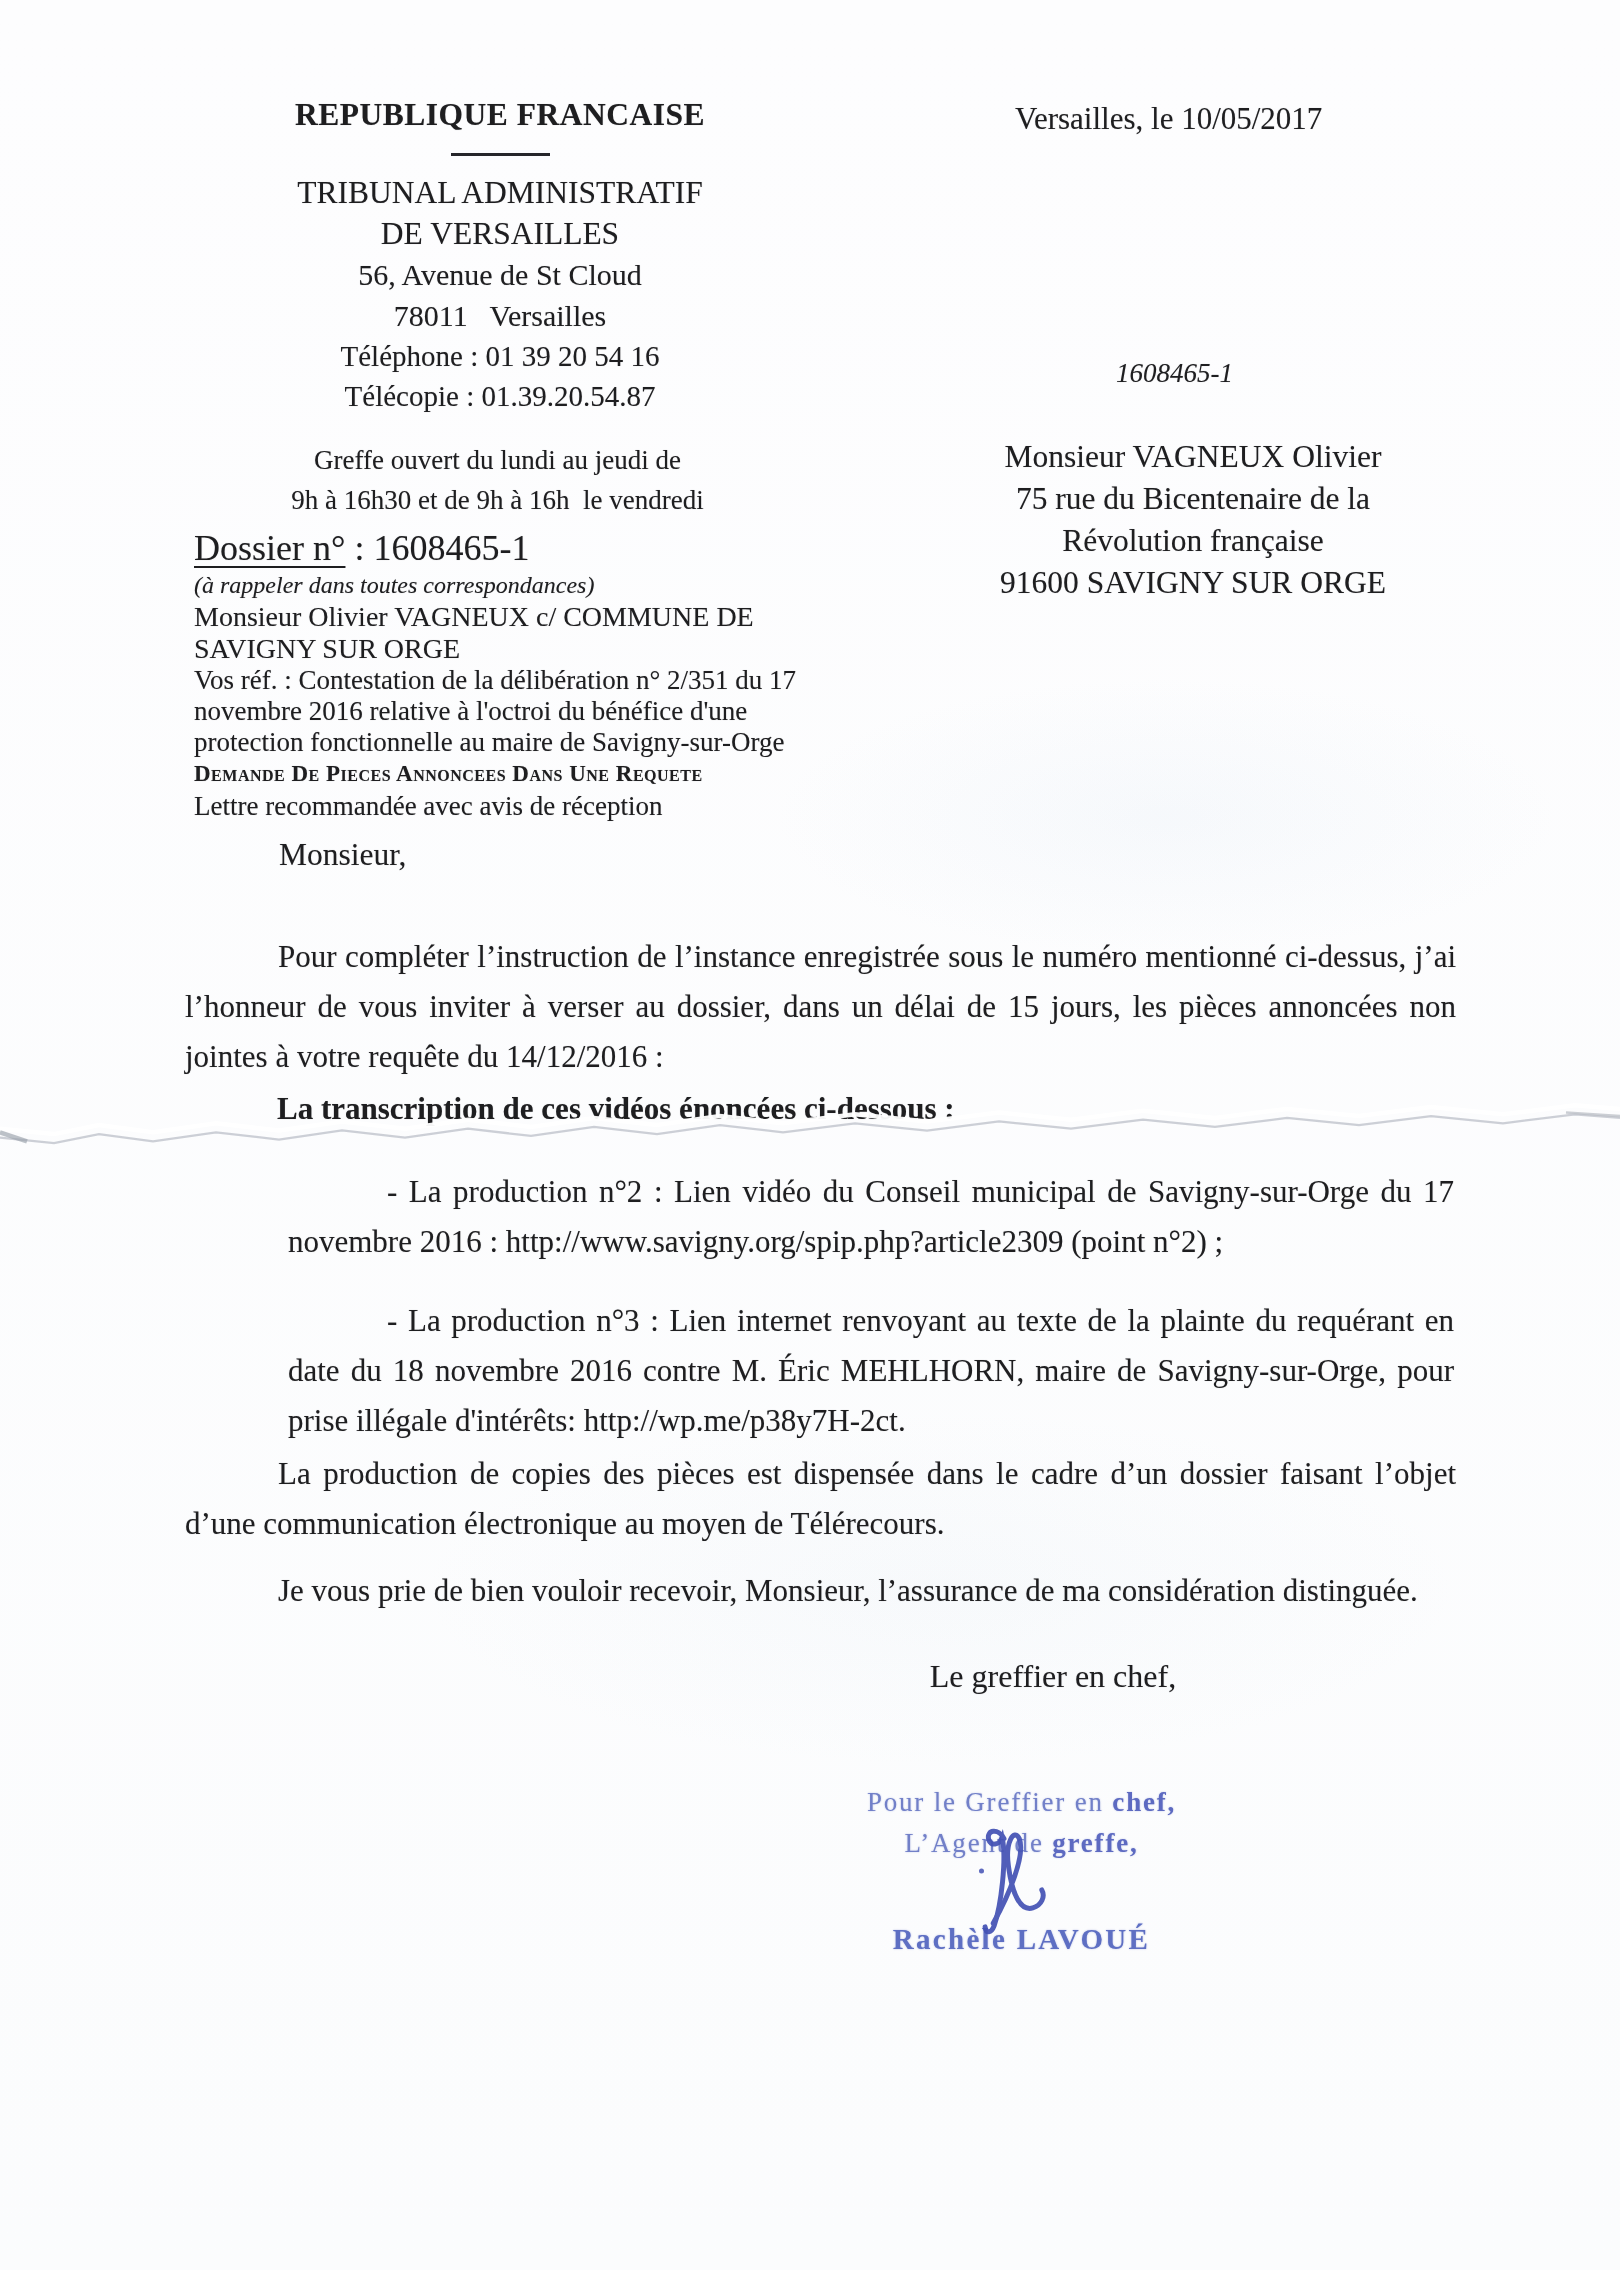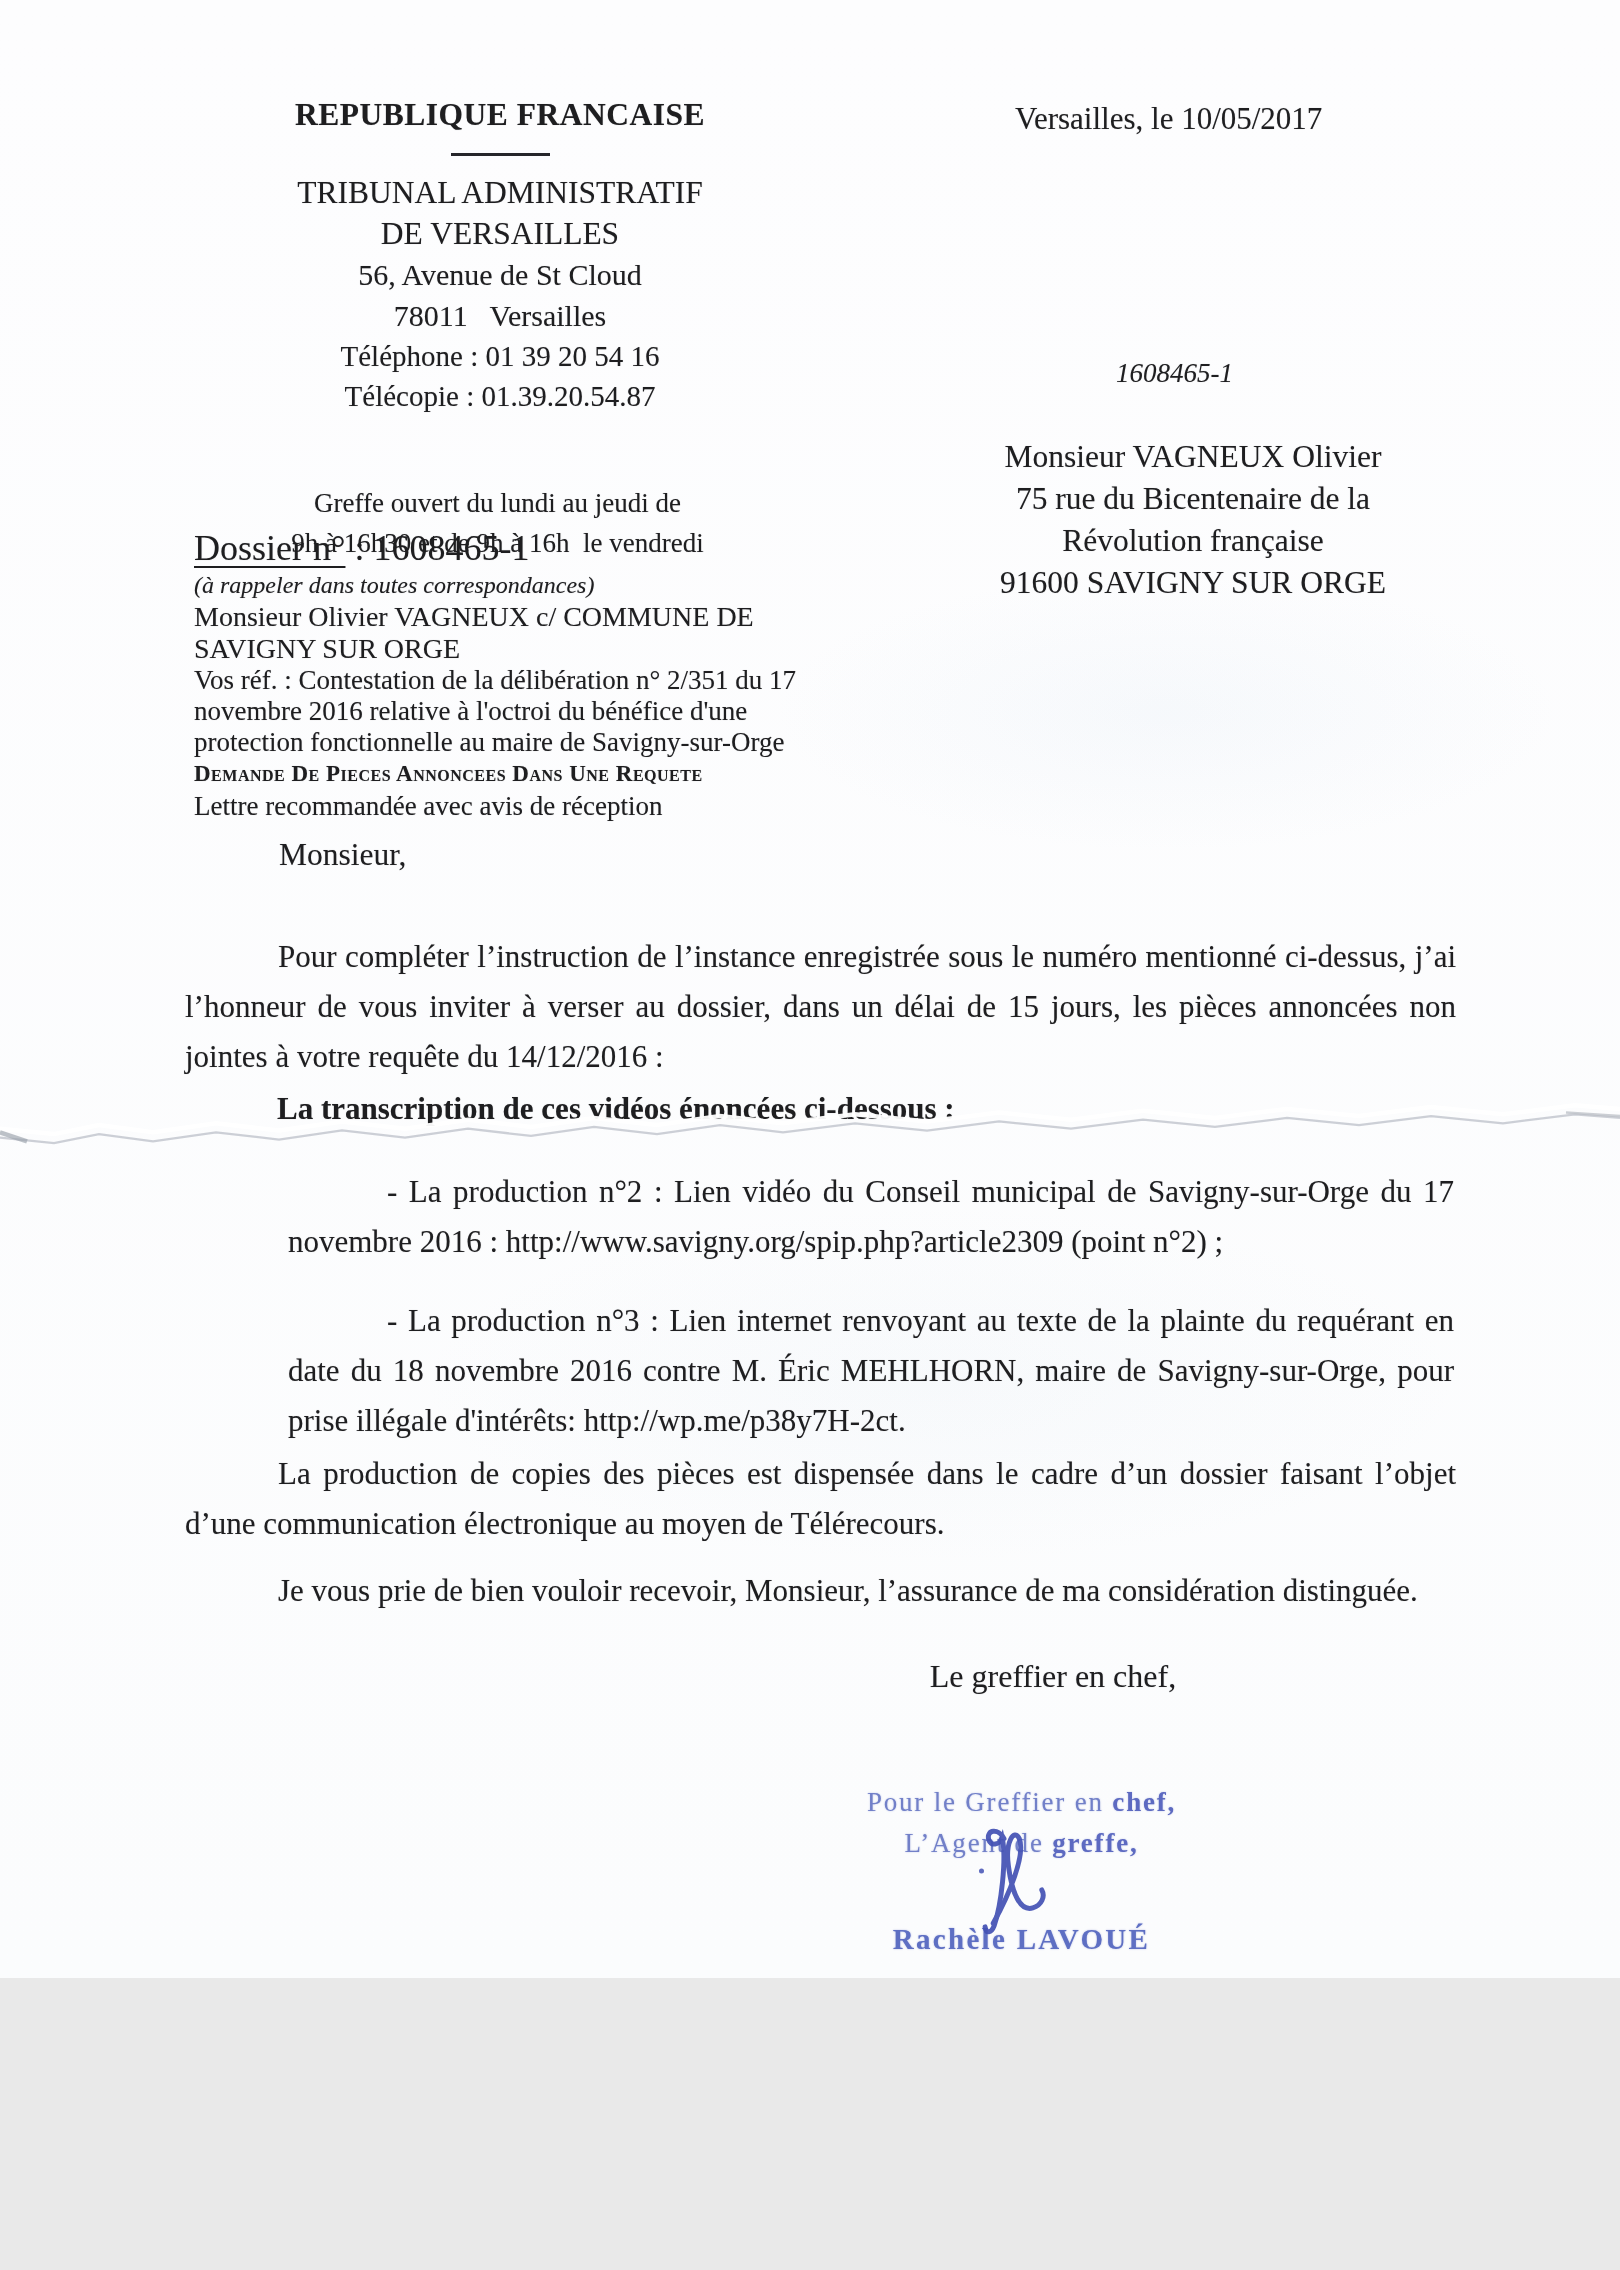--- a/index.html
+++ b/index.html
@@ -1,18 +1,18 @@
 <!DOCTYPE html>
 <html lang="fr" style="font-size:14.4px"><head>
 <meta charset="utf-8">
 <style>
   html,body{margin:0;padding:0;background:#e9e9e9;}
   .page{
     position:relative;
-    width:1620px;height:1978px;
+    width:1620px;height:2270px;
     margin:0 auto;
     overflow:hidden;
     background-color:#fcfdfe;
     background-image:
       radial-gradient(ellipse 558px 198px at 72% 36%, rgba(213,227,241,0.16), transparent 70%),
       radial-gradient(ellipse 738px 252px at 58% 70%, rgba(213,227,238,0.12), transparent 70%),
       linear-gradient(180deg,#fdfdfe 0%,#fbfcfd 100%);
     font-family:"Liberation Serif","DejaVu Serif",serif;
     color:#1e1e20;
   }
@@ -30,21 +30,21 @@
   .h-tel{ font-size:29px; line-height:40px; }
 
   
   .date-line{ left:1015px; top:101px; font-size:31px; }
   .ref-italic{ left:1116px; top:358px; font-size:27px; font-style:italic; }
 
   
   .recipient{ left:950px; top:436px; width:486px; font-size:31.5px; line-height:42px; }
 
   
-  .hours{ left:207px; top:440px; width:581px; font-size:27px; line-height:40px;margin-top:43px; }
+  .hours{ left:207px; top:440px; width:581px; font-size:27px; line-height:40px; }
 
   
   .dossier-block{ left:194px; top:526px; width:756px;font-family:Liberation Serif, serif; }
   .dossier-line{ font-size:36px; line-height:44px; }
   .dossier-underline{ text-decoration:underline; text-decoration-thickness:2.3px; text-underline-offset:6.3px; }
   .reminder{ font-size:24px; font-style:italic; line-height:31px; }
   .parties{ font-size:28px; line-height:32px; }
   .yourref{ font-size:27px; line-height:31px; }
   .subject{ font-size:23px; font-weight:bold; font-variant:small-caps; letter-spacing:0.5px; line-height:32px; }
   .mailtype{ font-size:27px; line-height:32px; }

